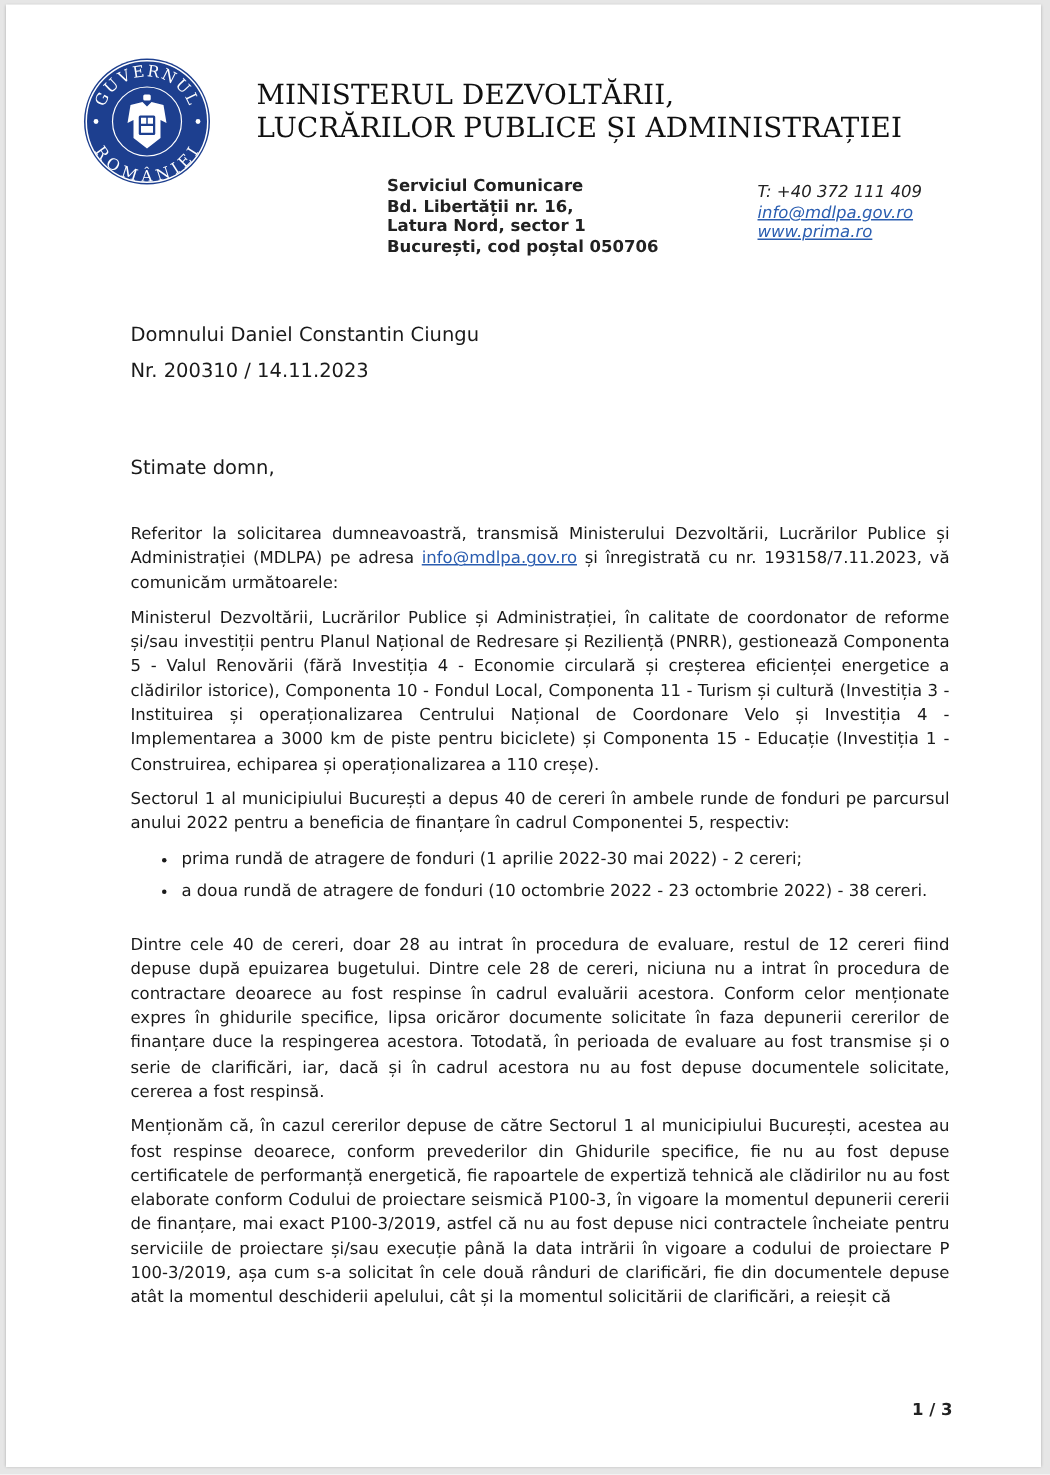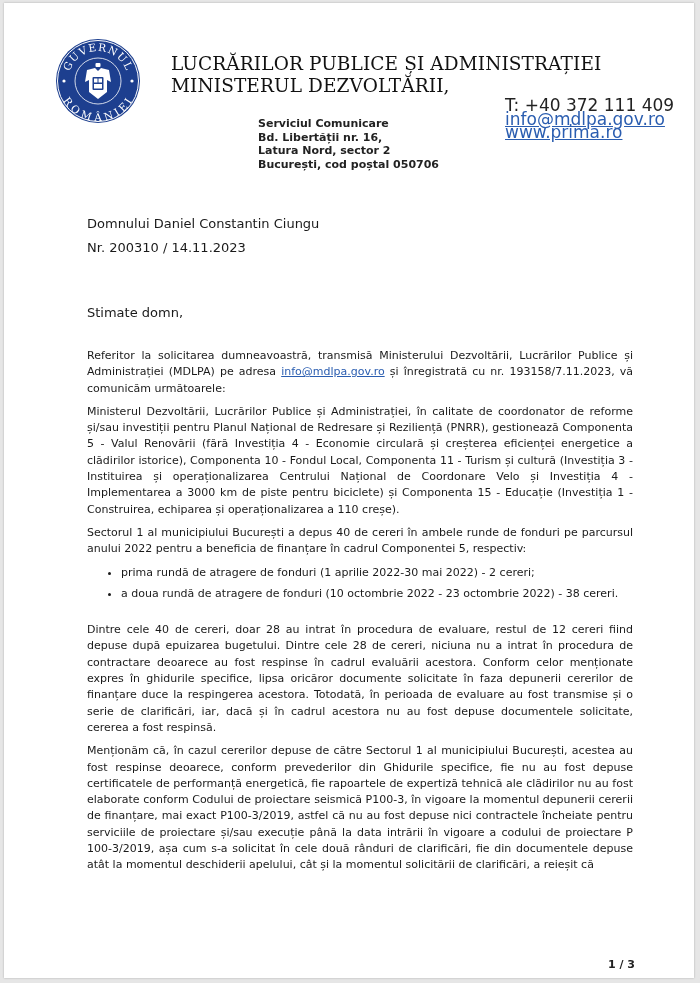--- a/index.html
+++ b/index.html
@@ -21,41 +21,41 @@
       font-family: "DejaVu Serif", serif;
       font-size: 18.5px; line-height: 22px; color: #111;
       letter-spacing: 0.1px;
     }
     .ministry div { white-space: nowrap; }
     .contact-left {
       position: absolute; left: 254px; top: 114px;
       font-size: 11px; line-height: 13.6px; color: #222; font-weight: bold;
     }
     .contact-right {
-      position: absolute; left: 501px; top: 96px;
-      font-size: 17px; line-height: 13.6px; color: #222;
+      position: absolute; left: 501px; top: 118px;
+      font-size: 11px; line-height: 13.6px; color: #222; font-style: italic;
     }
     .link { color: #2a5db0; text-decoration: underline; }
     .recipient {
       position: absolute; left: 83px; top: 209px;
       font-size: 13px; font-weight: normal; line-height: 24px;
     }
     .salutation {
       position: absolute; left: 83px; top: 302px;
       font-size: 13px; line-height: 16px;
     }
     .body {
       position: absolute; left: 83px; top: 345px; width: 546px;
       font-size: 11px; line-height: 16.3px; color: #1a1a1a;
     }
     .body p { margin: 0 0 7px 0; text-align: justify; }
     .body ul { margin: 0 0 20px 0; padding-left: 34px; }
     .body li { margin-bottom: 5px; }
     .page-num {
-      position: absolute; left: 604px; top: 955px;
+      position: absolute; left: 604px; top: 930px;
       font-size: 11px; font-weight: bold; color: #222;
     }
   </style>
 </head>
 <body>
 
 <div class="page">
 
   <div class="logo">
     <svg width="88" height="88" viewBox="0 0 88 88">
@@ -84,28 +84,28 @@
       </g>
       <g fill="#ffffff">
         <rect x="40" y="41.5" width="3.5" height="4"></rect>
         <rect x="44.5" y="41.5" width="3.5" height="4"></rect>
         <rect x="40" y="47" width="8" height="4.5"></rect>
       </g>
     </svg>
   </div>
 
   <div class="ministry">
+    <div>MINISTERUL DEZVOLTĂRII,</div>
     <div>LUCRĂRILOR PUBLICE ȘI ADMINISTRAȚIEI</div>
-    <div>MINISTERUL DEZVOLTĂRII,</div>
   </div>
 
   <div class="contact-left">
     <div>Serviciul Comunicare</div>
     <div>Bd. Libertății nr. 16,</div>
-    <div>Latura Nord, sector 2</div>
+    <div>Latura Nord, sector 1</div>
     <div>București, cod poștal 050706</div>
   </div>
 
   <div class="contact-right">
     <div>T:  +40 372 111 409</div>
     <div><span class="link">info@mdlpa.gov.ro</span></div>
     <div><span class="link">www.prima.ro</span></div>
   </div>
 
   <div class="recipient">

